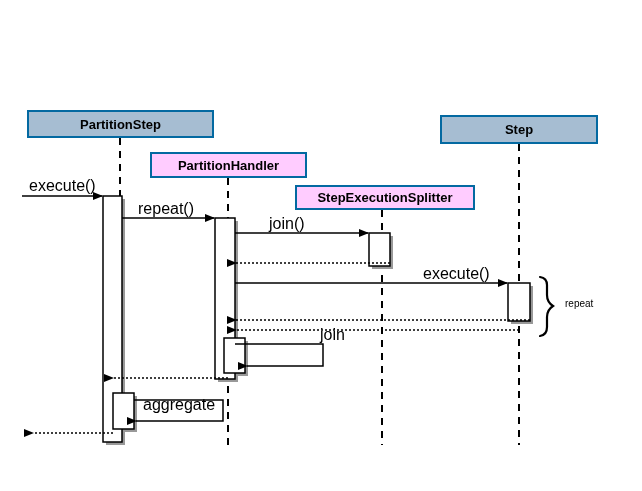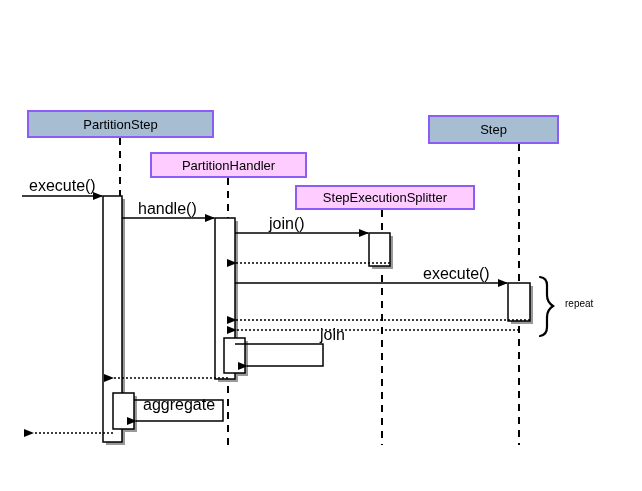--- a/index.html
+++ b/index.html
@@ -20,25 +20,25 @@
   #diagram-svg {
     position: absolute;
     left: 0;
     top: 0;
     width: 642px;
     height: 491px;
   }
   .lifeline-box {
     position: absolute;
     box-sizing: border-box;
-    border: 2px solid #8b5cf6;
+    border: 2px solid #0369a1;
     display: flex;
     align-items: center;
     justify-content: center;
-    font-weight: normal;
+    font-weight: bold;
     font-size: 13px;
     color: #000000;
     letter-spacing: 0px;
     white-space: nowrap;
   }
   .lifeline-box.actor-blue {
     background: #a6bdd2;
   }
   .lifeline-box.actor-pink {
     background: #ffccff;
@@ -139,27 +139,27 @@
   </div>
 
   <div class="lifeline-box actor-pink" style="left:295px; top:185px; width:180px; height:25px;">
     <span>StepExecutionSplitter</span>
   </div>
 
   <div class="lifeline-box actor-pink" style="left:150px; top:152px; width:157px; height:26px;">
     <span>PartitionHandler</span>
   </div>
 
-  <div class="lifeline-box actor-blue" style="left:428px; top:115px; width:131px; height:29px;justify-content:center;">
+  <div class="lifeline-box actor-blue" style="left:440px; top:115px; width:158px; height:29px;justify-content:center;">
     <span>Step</span>
   </div>
 
   <div class="msg-label" style="left:29px; top:177px;">execute()</div>
 
-  <div class="msg-label" style="left:138px; top:200px;">handle()</div>
+  <div class="msg-label" style="left:138px; top:200px;">repeat()</div>
 
   <div class="msg-label" style="left:269px; top:215px;">join()</div>
 
   <div class="msg-label" style="left:423px; top:265px;">execute()</div>
 
   <div class="msg-label" style="left:272px; top:326px;margin-left:48px;">join</div>
 
   <div class="msg-label" style="left:143px; top:396px;">aggregate</div>
 
   <div class="note-label" style="left:565px; top:298px;">repeat</div>

